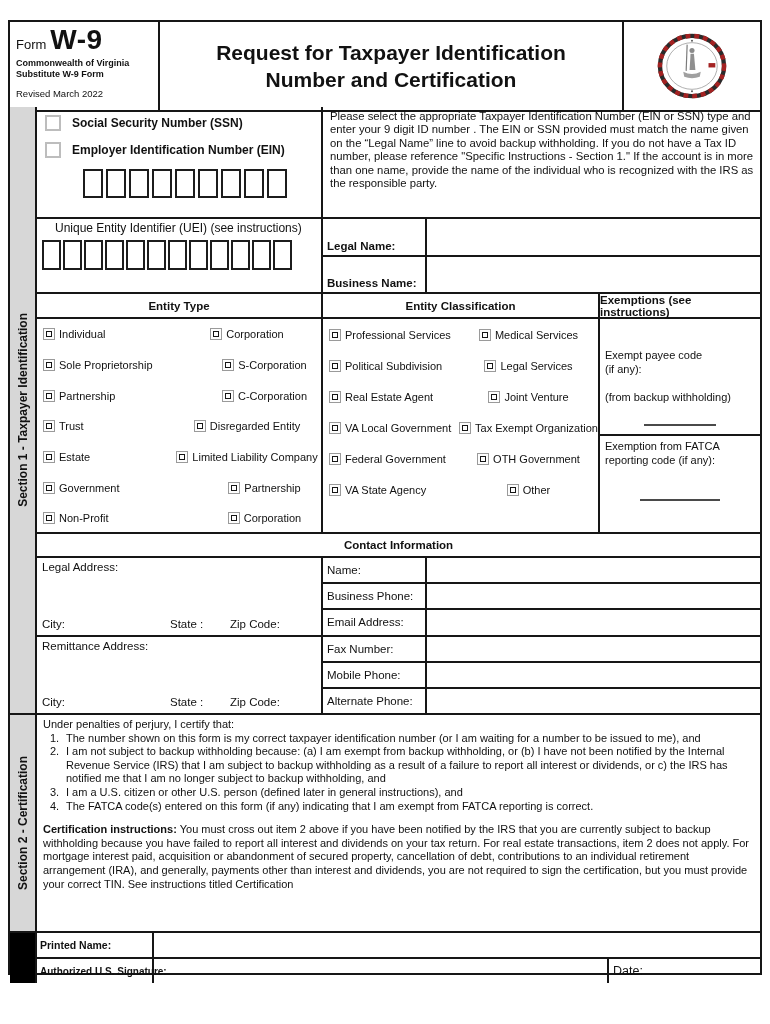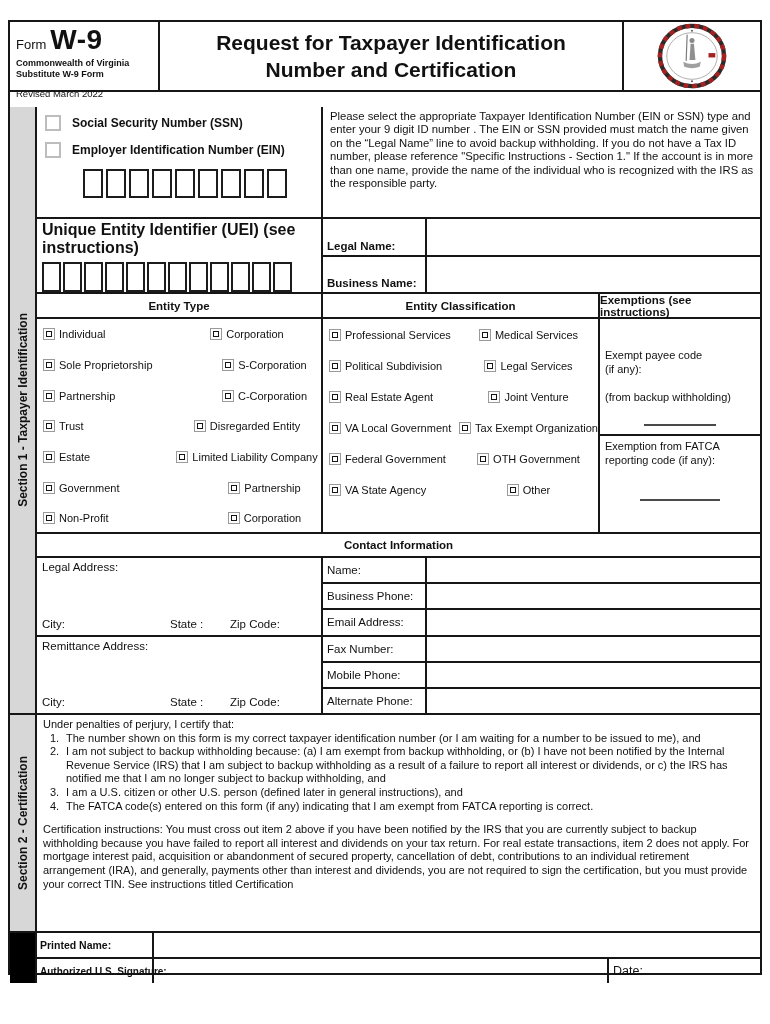--- a/index.html
+++ b/index.html
@@ -3,21 +3,21 @@
 <meta charset="utf-8">
 <style>
   html,body{margin:0;padding:0;}
   body{width:770px;height:1024px;background:#fff;position:relative;
        font-family:"Liberation Sans",sans-serif;color:#111;-webkit-font-smoothing:antialiased;}
   *{box-sizing:border-box;}
   .form{position:absolute;left:8px;top:20px;width:754px;height:955px;border:2px solid #161616;background:#fff;}
   .abs{position:absolute;}
 
   
-  .hdr{left:0;top:0;width:750px;height:70px;border-bottom:2px solid #161616;display:flex;}
+  .hdr{left:0;top:0;width:750px;height:90px;border-bottom:2px solid #161616;display:flex;}
   .w9box{width:150px;border-right:2px solid #161616;padding:4px 5px 2px 6px;}
   .w9line{display:flex;align-items:flex-end;gap:4px;line-height:1;}
   .w9-form{font-size:13px;padding-bottom:3px;}
   .w9-num{font-size:28px;font-weight:bold;letter-spacing:0.5px;}
   .w9sub{font-size:9px;font-weight:bold;line-height:1.25;margin-top:4px;}
   .w9rev{font-size:9.5px;margin-top:7px;}
   .titlebox{flex:1;display:flex;flex-direction:column;justify-content:center;align-items:center;
             font-weight:bold;font-size:21px;line-height:1.3;}
   .sealbox{width:138px;border-left:2px solid #161616;display:flex;align-items:center;justify-content:center;}
 
@@ -34,21 +34,21 @@
   .tin-line{display:flex;align-items:center;gap:11px;margin-bottom:11px;}
   .bigbox{width:16px;height:16px;border:2px solid #bdbdbd;background:#fff;flex-shrink:0;}
   .tin-lab{font-weight:bold;font-size:12px;}
   .digits{display:flex;gap:3px;margin-left:38px;}
   .dbox{width:20px;height:29px;border:2px solid #1c1c1c;background:#fff;display:inline-block;}
   .tin-right{flex:1;padding:3px 6px 0 7px;font-size:11.3px;line-height:13.4px;}
 
   
   .rowB{left:27px;top:195px;width:723px;height:75px;border-top:2px solid #161616;display:flex;}
   .uei-left{width:286px;border-right:2px solid #161616;padding:2px 4px 0 5px;}
-  .uei-lab{font-weight:bold;font-size:16px;}
+  .uei-lab{font-weight:normal;font-size:12px;margin-left:13px;}
   .uei-boxes{display:flex;gap:2px;margin-top:5px;}
   .uei-boxes .dbox{width:19px;height:30px;}
   .names-right{flex:1;display:flex;flex-direction:column;}
   .name-row{flex:1;display:flex;}
   .name-row.first{border-bottom:2px solid #161616;}
   .name-label{width:104px;border-right:2px solid #161616;font-weight:bold;font-size:11.5px;
               display:flex;align-items:flex-end;padding:0 2px 3px 4px;}
   .name-value{flex:1;}
 
   
@@ -95,21 +95,21 @@
   .c-label{width:104px;border-right:2px solid #161616;font-size:11.5px;display:flex;
            align-items:center;padding-left:4px;}
   .c-value{flex:1;}
 
   
   .sec2{left:0;top:691px;width:750px;height:218px;border-top:2px solid #161616;display:flex;}
   .sec2-content{flex:1;padding:3px 8px 0 6px;font-size:11px;line-height:13.6px;}
   .cert-item{display:flex;margin-left:7px;}
   .cert-num{min-width:13px;margin-right:3px;flex-shrink:0;}
   .cert-instr{margin-top:10px;}
-  .cert-instr b{font-weight:normal;text-align:center;}
+  .cert-instr b{font-weight:bold;text-align:center;}
 
   
   .sig{left:0;top:909px;width:750px;height:52px;border-top:2px solid #161616;display:flex;}
   .blackblock{width:27px;background:#000;flex-shrink:0;border-right:2px solid #161616;}
   .sig-rows{flex:1;display:flex;flex-direction:column;}
   .sig-row{flex:1;display:flex;}
   .sig-row.first{border-bottom:2px solid #161616;}
   .sig-label{width:117px;border-right:2px solid #161616;font-weight:bold;font-size:10.5px;
              display:flex;align-items:center;padding-left:3px;white-space:nowrap;}
   .sig-row.second .sig-label{font-size:10px;}

